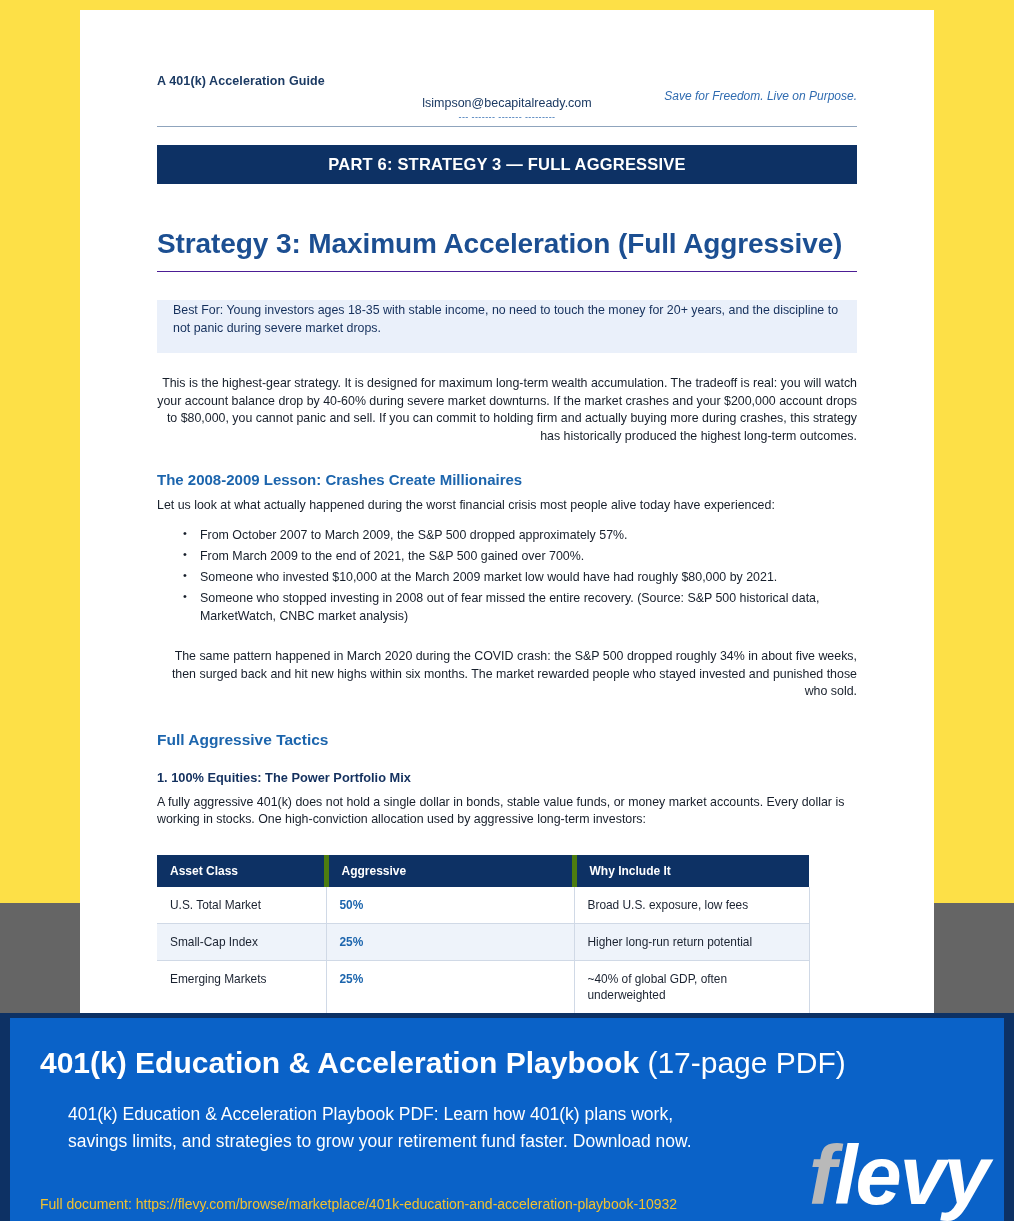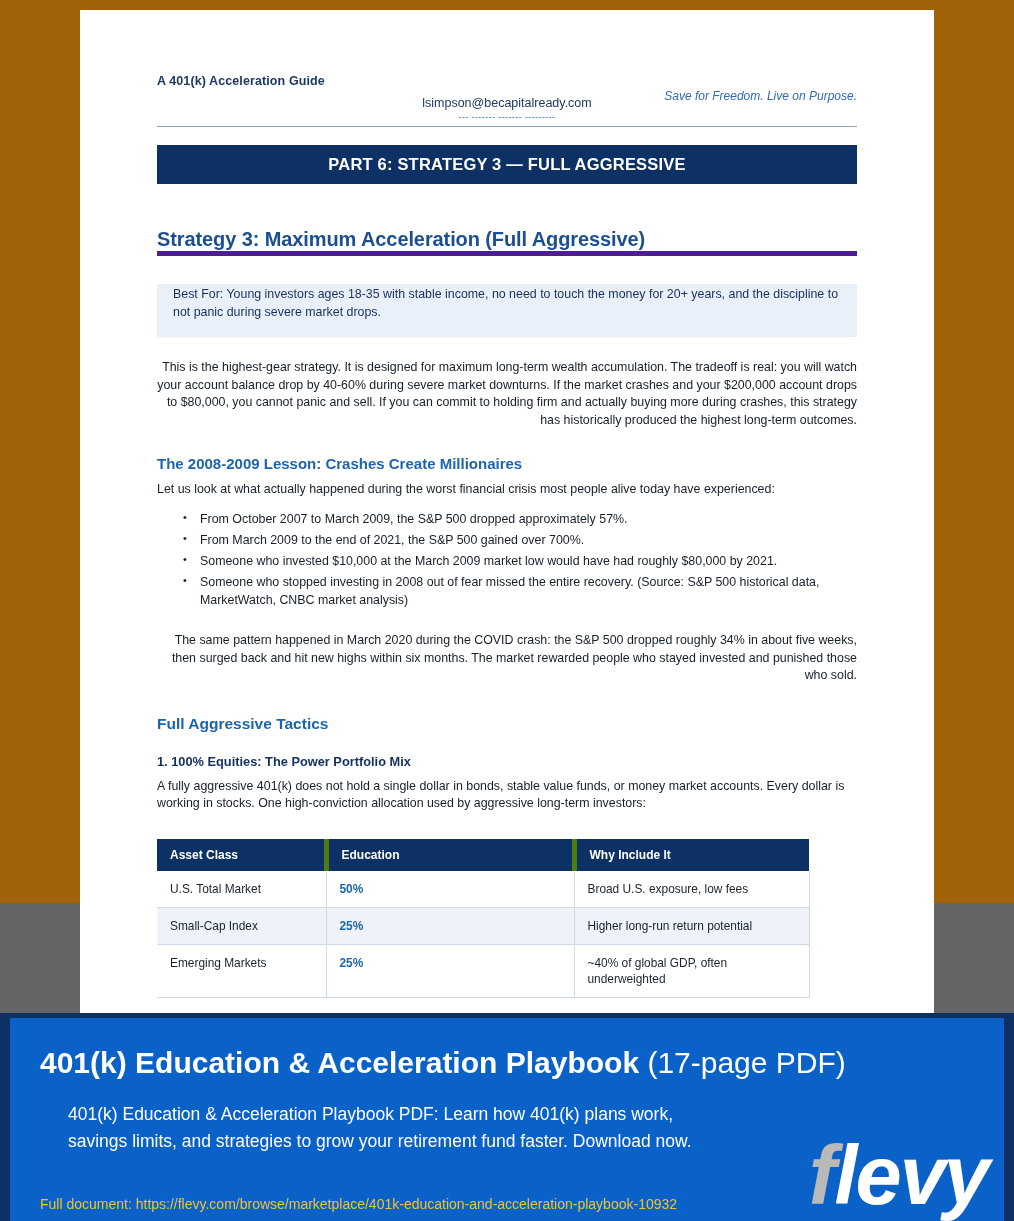--- a/index.html
+++ b/index.html
@@ -8,21 +8,21 @@
     height: 1221px;
     background: #656565;
     font-family: "Liberation Sans", sans-serif;
     overflow: hidden;
   }
 
   .screen {
     position: relative;
     width: 1014px;
     height: 903px;
-    background: #a16207;
+    background: #fde047;
   }
 
   
   .page {
     position: absolute;
     left: 80px;
     top: 10px;
     width: 854px;
     height: 1003px;
     background: #ffffff;
@@ -98,25 +98,26 @@
   .part-banner span {
     color: #ffffff;
     font-size: 16.5px;
     font-weight: bold;
     letter-spacing: 0.2px;
   }
 
   
   h1.doc-title {
     margin-top: 44px;
-    font-size: 20px;
+    font-size: 28px;
     font-weight: bold;
     color: #1c4f92;
     letter-spacing: -0.1px;
-    border-bottom: 5px solid #4c1d95;
+    padding-bottom: 11px;
+    border-bottom: 1px solid #4c1d95;
   }
 
   .callout {
     margin-top: 28px;
     background: #eaf0fa;
     padding: 2px 16px 15px 16px;
     font-size: 12.4px;
     line-height: 1.45;
     color: #15305c;
   }
@@ -310,21 +311,21 @@
 
       <table class="alloc">
         <colgroup>
           <col class="c1">
             <col class="c2">
             <col class="c3">
         </colgroup>
         <thead>
           <tr>
             <th>Asset Class</th>
-            <th>Education</th>
+            <th>Aggressive</th>
             <th>Why Include It</th>
           </tr>
         </thead>
         <tbody>
           <tr>
             <td>U.S. Total Market</td>
             <td class="pct">50%</td>
             <td>Broad U.S. exposure, low fees</td>
           </tr>
           <tr class="alt">

